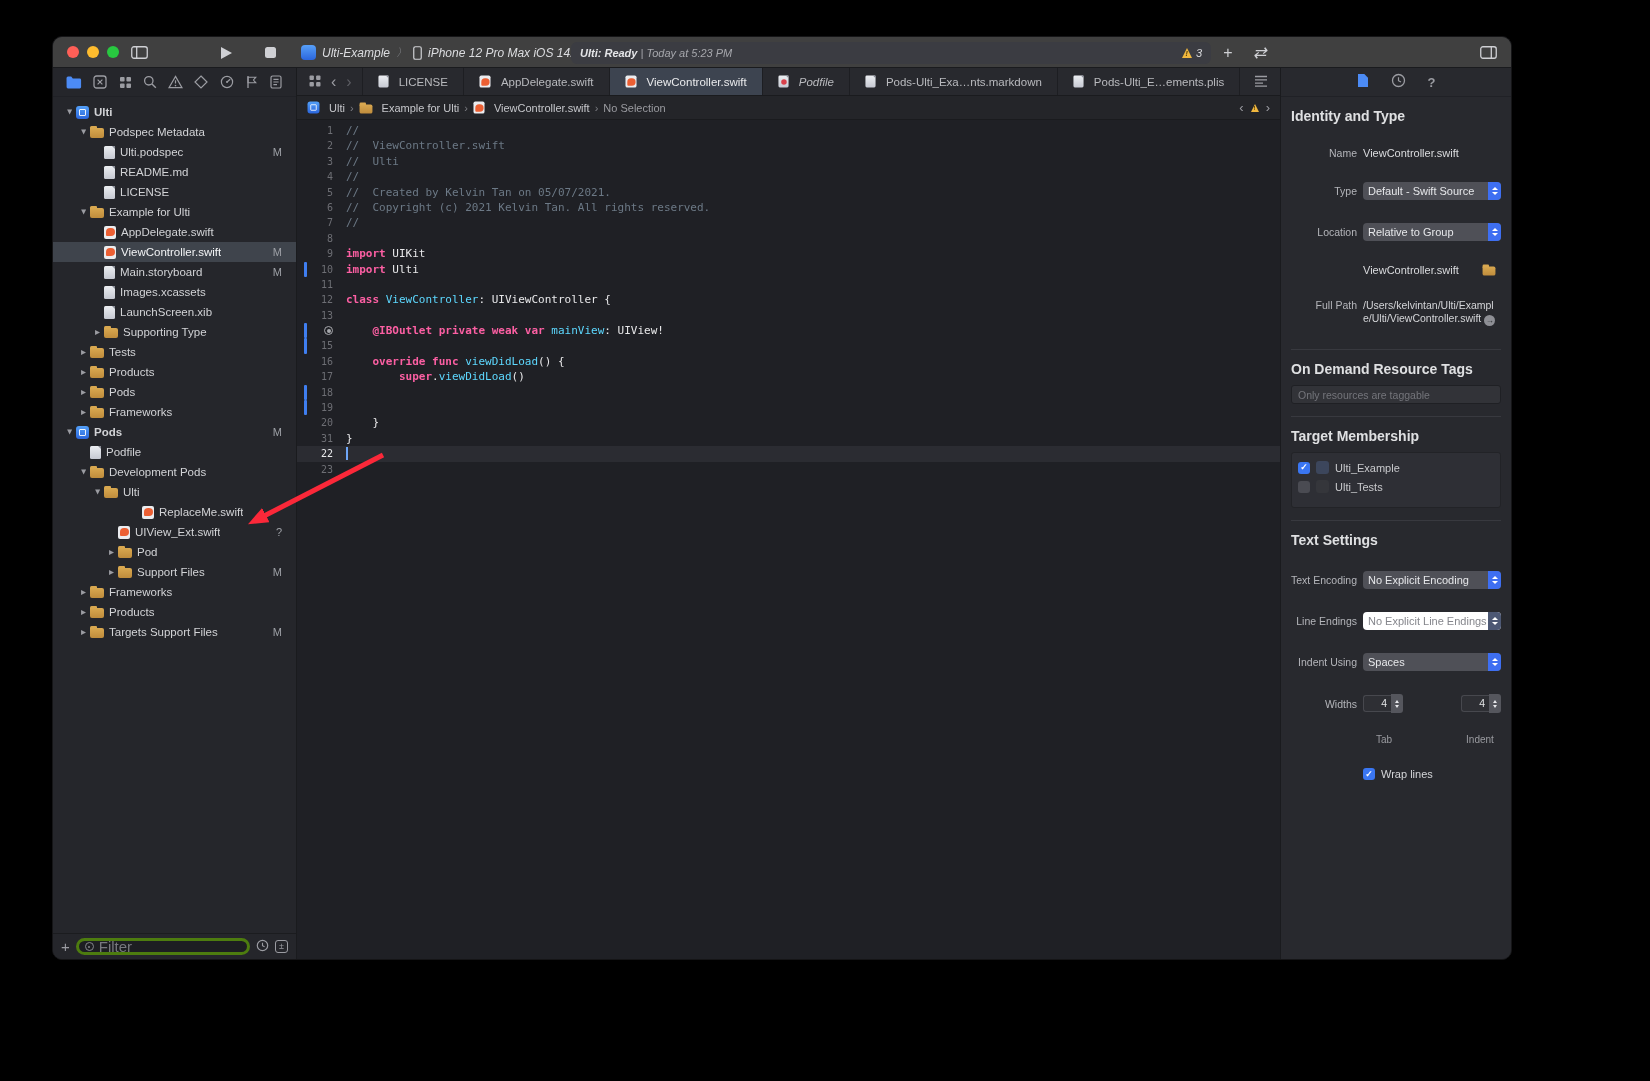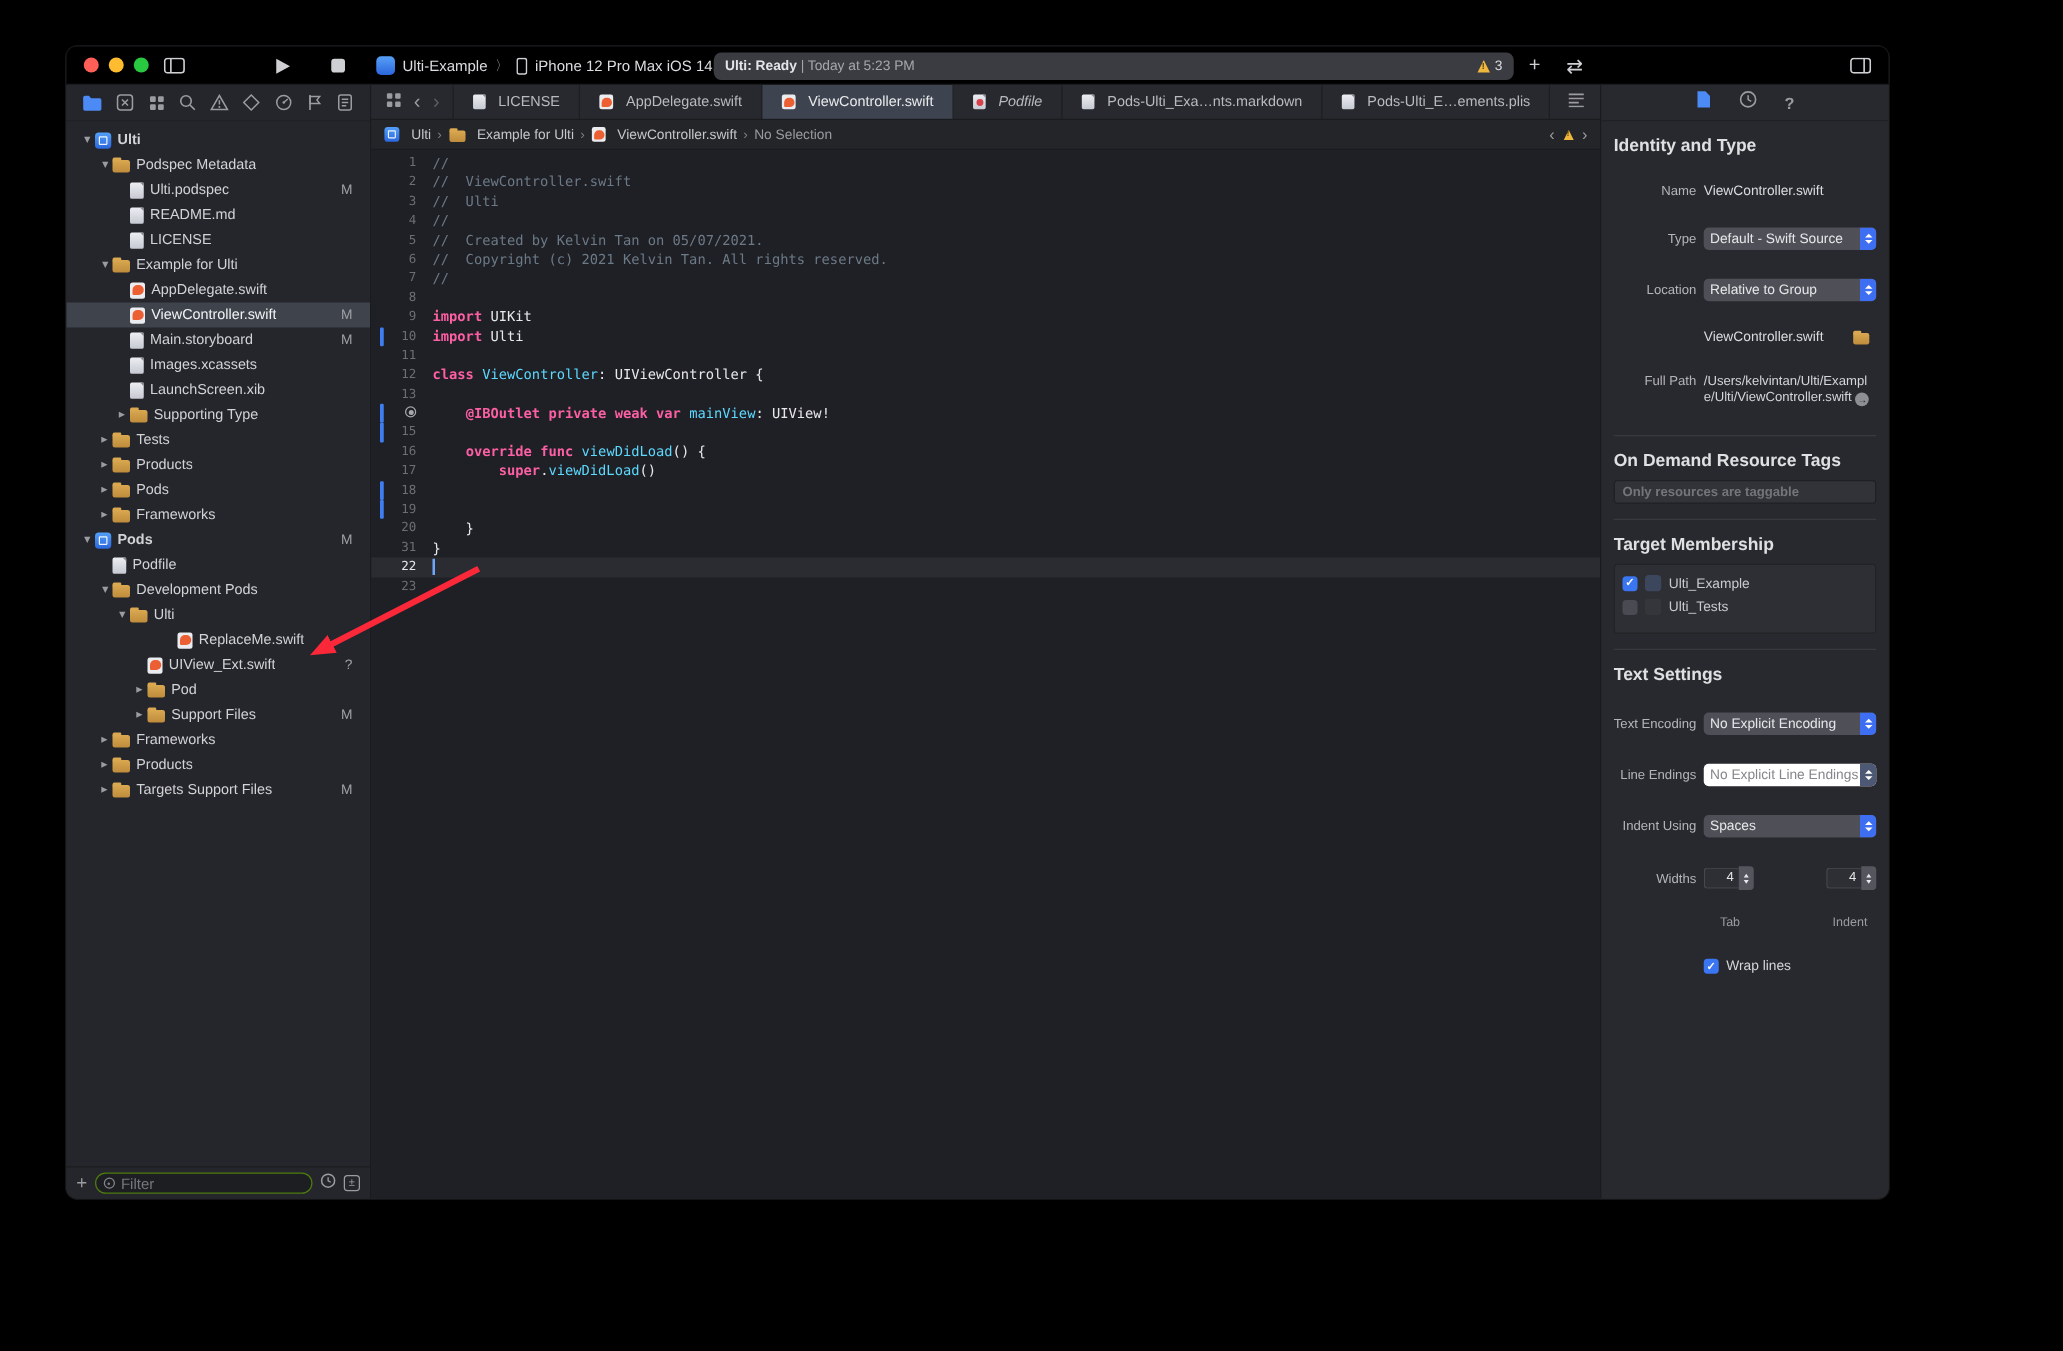--- a/index.html
+++ b/index.html
@@ -4,21 +4,21 @@
 <style>
   * { box-sizing: border-box; margin: 0; padding: 0; }
   html,body { width:1650px; height:1081px; background:#000; overflow:hidden;
     font-family:"Liberation Sans", sans-serif; }
 
   .window { position:absolute; left:52px; top:36px; width:1460px; height:924px;
     background:#27282c; border-radius:10px; overflow:hidden; display:flex; flex-direction:column;
     border:1px solid #151517; box-shadow:0 25px 70px rgba(0,0,0,.65); z-index:1; }
 
   
-  .toolbar { position:relative; height:31px; background:#000000; border-bottom:1px solid #1a1b1e; flex:none; }
+  .toolbar { position:relative; height:31px; background:#404040; border-bottom:1px solid #1a1b1e; flex:none;font-style:italic; }
   .traffic { position:absolute; left:14px; top:9px; display:flex; gap:8px; }
   .tl { width:12px; height:12px; border-radius:50%; }
   .tl.r{background:#ff5f57}.tl.y{background:#febc2e}.tl.g{background:#28c840}
   .tbi { position:absolute; top:0; height:31px; display:flex; align-items:center; color:#cfd0d4; }
   .play-tri { width:0;height:0;border-left:11px solid #cfd0d4;border-top:6.5px solid transparent;border-bottom:6.5px solid transparent; }
   .stop-sq { width:11px;height:11px;background:#cfd0d4;border-radius:2.5px; }
   .scheme { position:absolute; left:248px; top:0; height:31px; display:flex; align-items:center; gap:6px; font-size:12px; color:#dcdde0; }
   .appic { width:15px;height:15px;border-radius:4px;background:linear-gradient(#57a0f8,#2b66dd); }
   .chev { color:#8a8b91; font-size:11px; }
   .status-pill { position:absolute; left:518px; top:5px; width:640px; height:22px; background:#3b3c42; border-radius:6px;
@@ -58,21 +58,21 @@
   .fic.swift { width:12px; height:13px; background:#ebecef; border-radius:2px; }
   .fic.swift::after { content:''; position:absolute; top:2.5px; bottom:2.5px; left:1.5px; right:1.5px; background:#ec5f33; border-radius:4px 4px 4px 1px; }
   .fic.page, .fic.doc, .fic.storyboard, .fic.xib, .fic.assets, .fic.plist, .fic.pod { width:11px; height:13px; background:linear-gradient(#eceef2,#c6c9d2); border-radius:1.5px; }
   .fic.page::after, .fic.doc::after, .fic.storyboard::after, .fic.xib::after, .fic.assets::after, .fic.plist::after, .fic.pod::after
     { content:''; position:absolute; top:0; right:0; width:0; height:0; border-left:3.5px solid transparent; border-top:3.5px solid #888b95; }
   .fic.pod::before { content:''; position:absolute; inset:3.5px 2.5px; background:#d8404a; border-radius:50%; }
   .fic.mini { transform:scale(.92); }
 
   .filter-bar { height:26px; flex:none; border-top:1px solid #1b1c1f; display:flex; align-items:center; padding:0 8px; gap:6px; }
   .plus-glyph { font-size:15px; color:#9b9ca2; line-height:1; }
-  .filter-field { flex:1; height:17px; background:#1d1e22; border:1px solid #4d7c0f; border-radius:9px; display:flex; align-items:center; padding:0 6px; gap:5px; color:#77787e; font-size:12px; }
+  .filter-field { flex:1; height:17px; background:#1d1e22; border:3px solid #4d7c0f; border-radius:9px; display:flex; align-items:center; padding:0 6px; gap:5px; color:#77787e; font-size:15px; }
   .filt-ic { width:9px; height:9px; border:1px solid #83848a; border-radius:50%; position:relative; flex:none; }
   .filt-ic::after { content:''; position:absolute; inset:2.5px; background:#83848a; border-radius:50%; }
   .sq-ic { width:13px; height:13px; border:1.2px solid #9b9ca2; border-radius:3px; color:#9b9ca2; font-size:9px; line-height:11px; text-align:center; }
 
   
   .tabbar { height:28px; flex:none; background:#28292e; border-bottom:1px solid #1a1b1e; display:flex; align-items:stretch; }
   .tb-left { display:flex; align-items:center; gap:10px; padding:0 10px 0 12px; flex:none; }
   .nav-arrow { font-size:16px; color:#9b9ca2; line-height:1; }
   .nav-arrow.dis { color:#5c5d63; }
   .tabs { display:flex; align-items:stretch; }
@@ -121,21 +121,21 @@
   .goarrow { display:inline-block; width:11px; height:11px; border-radius:50%; background:#8e8f95; color:#26272b; font-size:8px; line-height:11px; text-align:center; margin-left:3px; vertical-align:-1px; }
   .dd { flex:1; height:18px; background:#4f5057; border-radius:4px; display:flex; align-items:center; overflow:hidden; min-width:0; }
   .dd .ddt { flex:1; padding:0 5px; font-size:11px; color:#e6e7ea; white-space:nowrap; overflow:hidden; }
   .dd .capb { width:13px; height:100%; background:#3e6ff2; display:flex; flex-direction:column; align-items:center; justify-content:center; gap:1.5px; flex:none; }
   .dd.dis { background:#ffffff; }
   .dd.dis .ddt { color:#85868c; }
   .dd.dis .capb { background:#4d5874; }
   .capb i { display:block; width:0; height:0; border-left:3px solid transparent; border-right:3px solid transparent; }
   .capb i.u { border-bottom:3.5px solid #fff; }
   .capb i.d { border-top:3.5px solid #fff; }
-  .tags-field { height:19px; background:#323338; border:1px solid #1f2024; border-radius:3px; color:#74757b; font-size:10.5px; display:flex; align-items:center; padding:0 6px;font-weight:bold; }
+  .tags-field { height:19px; background:#323338; border:1px solid #1f2024; border-radius:3px; color:#74757b; font-size:10.5px; display:flex; align-items:center; padding:0 6px; }
   .tm-box { background:#2e2f35; border:1px solid #222327; border-radius:3px; padding:5px 6px; min-height:56px; }
   .tm-row { display:flex; align-items:center; gap:6px; height:19px; }
   .cb { width:12px; height:12px; border-radius:3px; background:#4a4b52; display:inline-flex; align-items:center; justify-content:center; flex:none; }
   .cb.checked { background:#3a76f2; }
   .cb.checked::after { content:'✓'; color:#fff; font-size:9px; font-weight:bold; line-height:1; }
   .tgticon { width:13px; height:13px; border-radius:3px; flex:none; }
   .tgticon.a { background:#3c465c; }
   .tgticon.b { background:#35363b; }
   .widths { flex:1; display:flex; justify-content:space-between; }
   .stepper { display:flex; align-items:center; }

